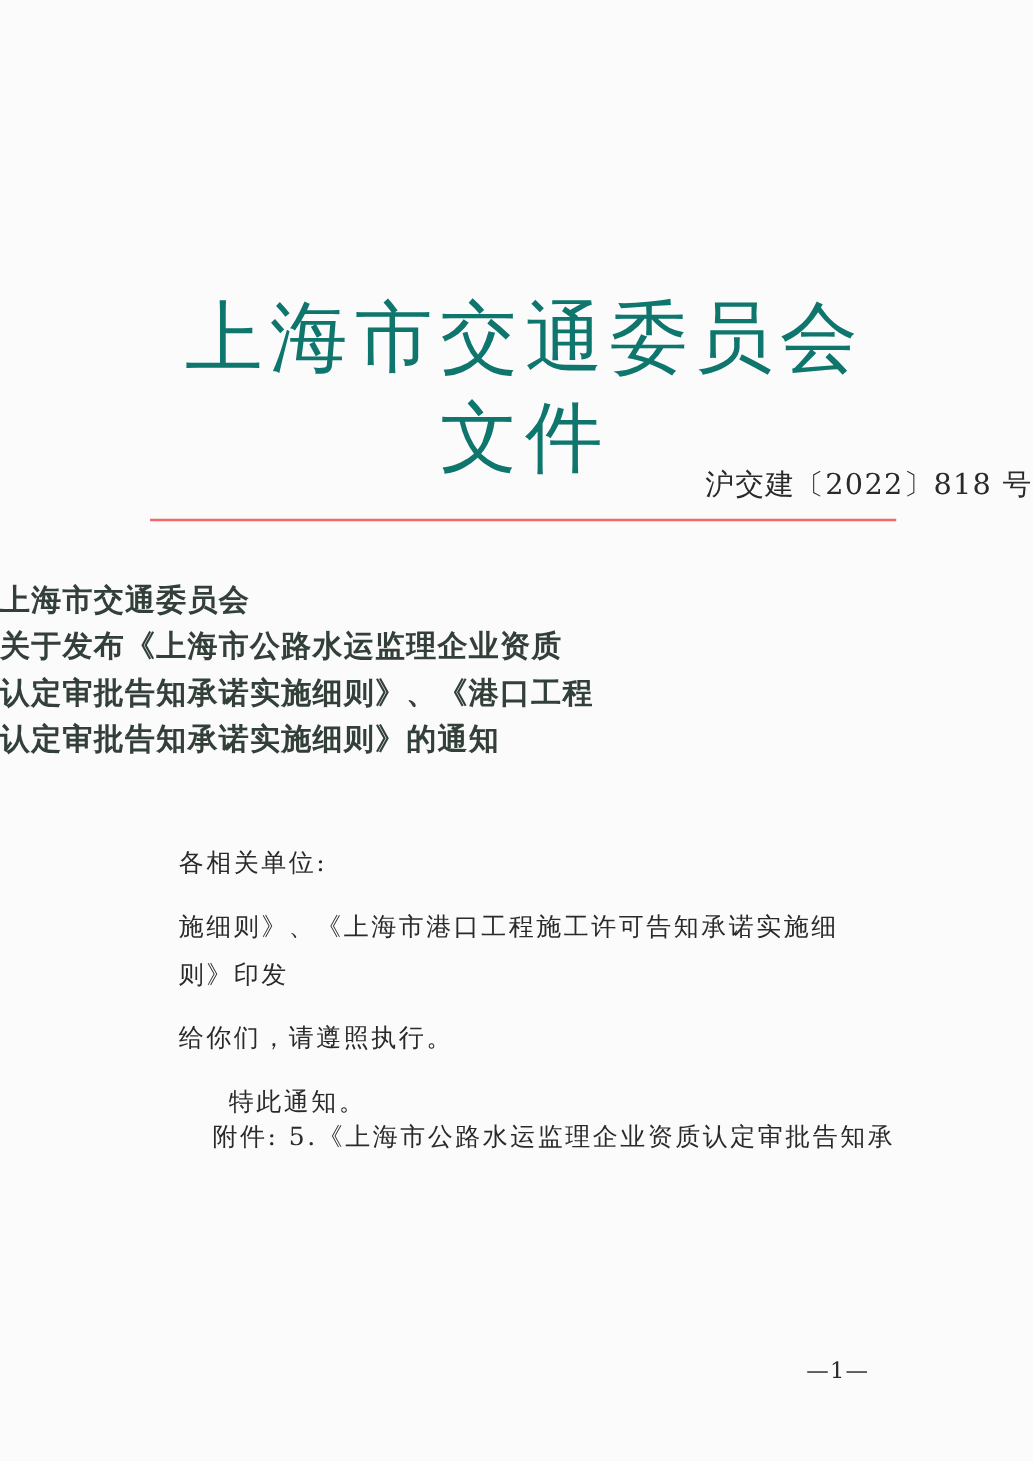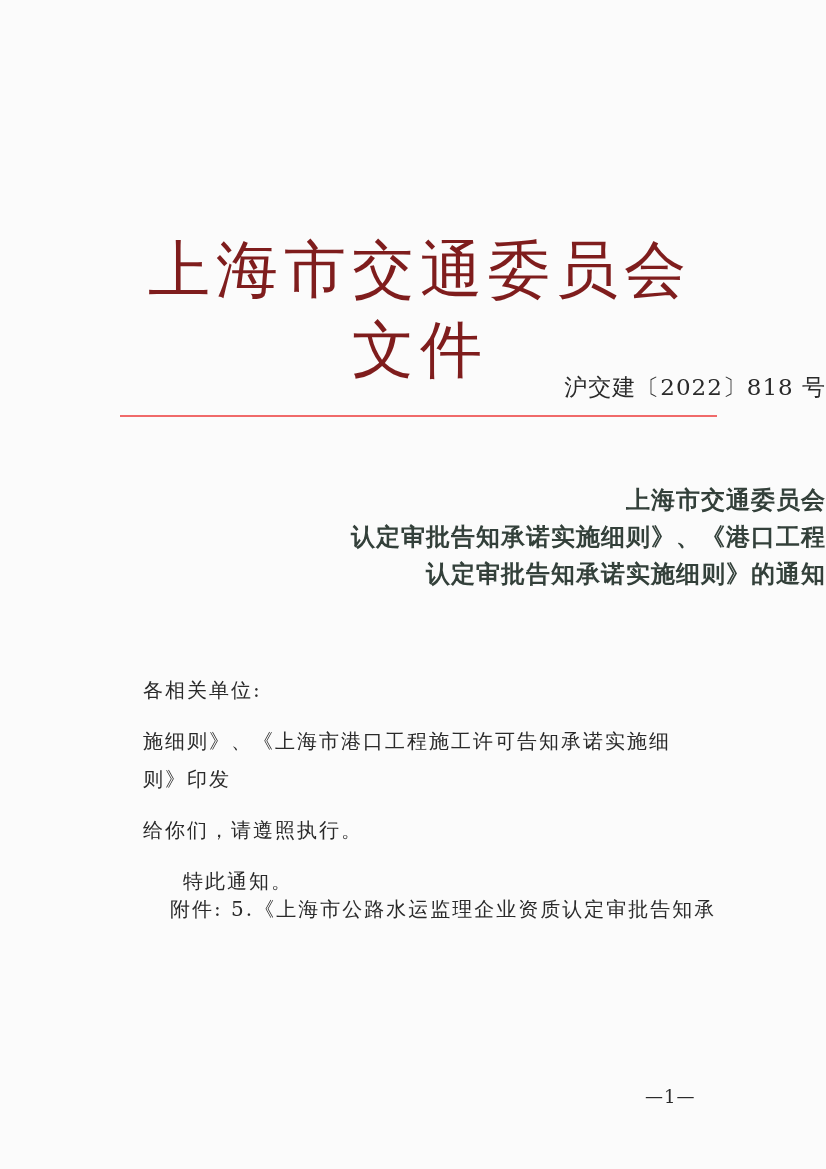--- a/index.html
+++ b/index.html
@@ -2,33 +2,33 @@
 <html><head>
   <meta charset="utf-8">
   <style>
     html, body { margin: 0; padding: 0; }
     body {
       width: 826px; height: 1169px; background: #fbfbfb; position: relative; overflow: hidden;
       font-family: "DejaVu Serif", "Liberation Serif", serif; color: #2a2a2a;
     }
     .masthead {
       position: absolute; left: 130px; top: 230px; width: 580px; text-align: center;
-      color: #7f1d1d; font-size: 62px; letter-spacing: 6px; line-height: 80px; font-weight: normal;
+      color: #0f766e; font-size: 62px; letter-spacing: 6px; line-height: 80px; font-weight: normal;
     }
     .docno {
       position: absolute; left: 0; width: 826px; top: 372px; text-align: right;
       font-size: 23px; letter-spacing: 1px;
     }
     .redline {
       position: absolute; left: 120px; width: 597px; top: 415px; height: 2px; background: #f06a6a;
     }
     .title {
-      position: absolute; left: 0; width: 826px; top: 462px; text-align: right;
+      position: absolute; left: 0; width: 826px; top: 462px; text-align: left;
       font-family: "DejaVu Sans", "Liberation Sans", sans-serif; font-weight: bold;
-      font-size: 24px; line-height: 37px; color: #33403a; letter-spacing: 1px; margin-top: 20px;
+      font-size: 24px; line-height: 37px; color: #33403a; letter-spacing: 1px;
     }
     .title div { white-space: nowrap; }
     .body {
       position: absolute; left: 130px; width: 580px; top: 658px;
       font-size: 20px; line-height: 38px; letter-spacing: 2px;
     }
     .body p { margin: 13px; }
     .indent { text-indent: 40px; }
     .attach {
       position: absolute; left: 170px; top: 890px; font-size: 20px; line-height: 38px; letter-spacing: 2px;
@@ -40,20 +40,21 @@
   </style>
 </head>
 <body>
 
 <div class="masthead">上海市交通委员会文件</div>
 <div class="docno">沪交建〔2022〕818 号</div>
 <div class="redline"></div>
 
 <div class="title">
   <div>上海市交通委员会</div>
+  <div>关于发布《上海市公路水运监理企业资质</div>
   <div>认定审批告知承诺实施细则》、《港口工程</div>
   <div>认定审批告知承诺实施细则》的通知</div>
 </div>
 
 <div class="body">
   <p>各相关单位:</p>
   <p>施细则》、《上海市港口工程施工许可告知承诺实施细则》印发</p>
   <p>给你们，请遵照执行。</p>
   <p class="indent">特此通知。</p>
 </div>

